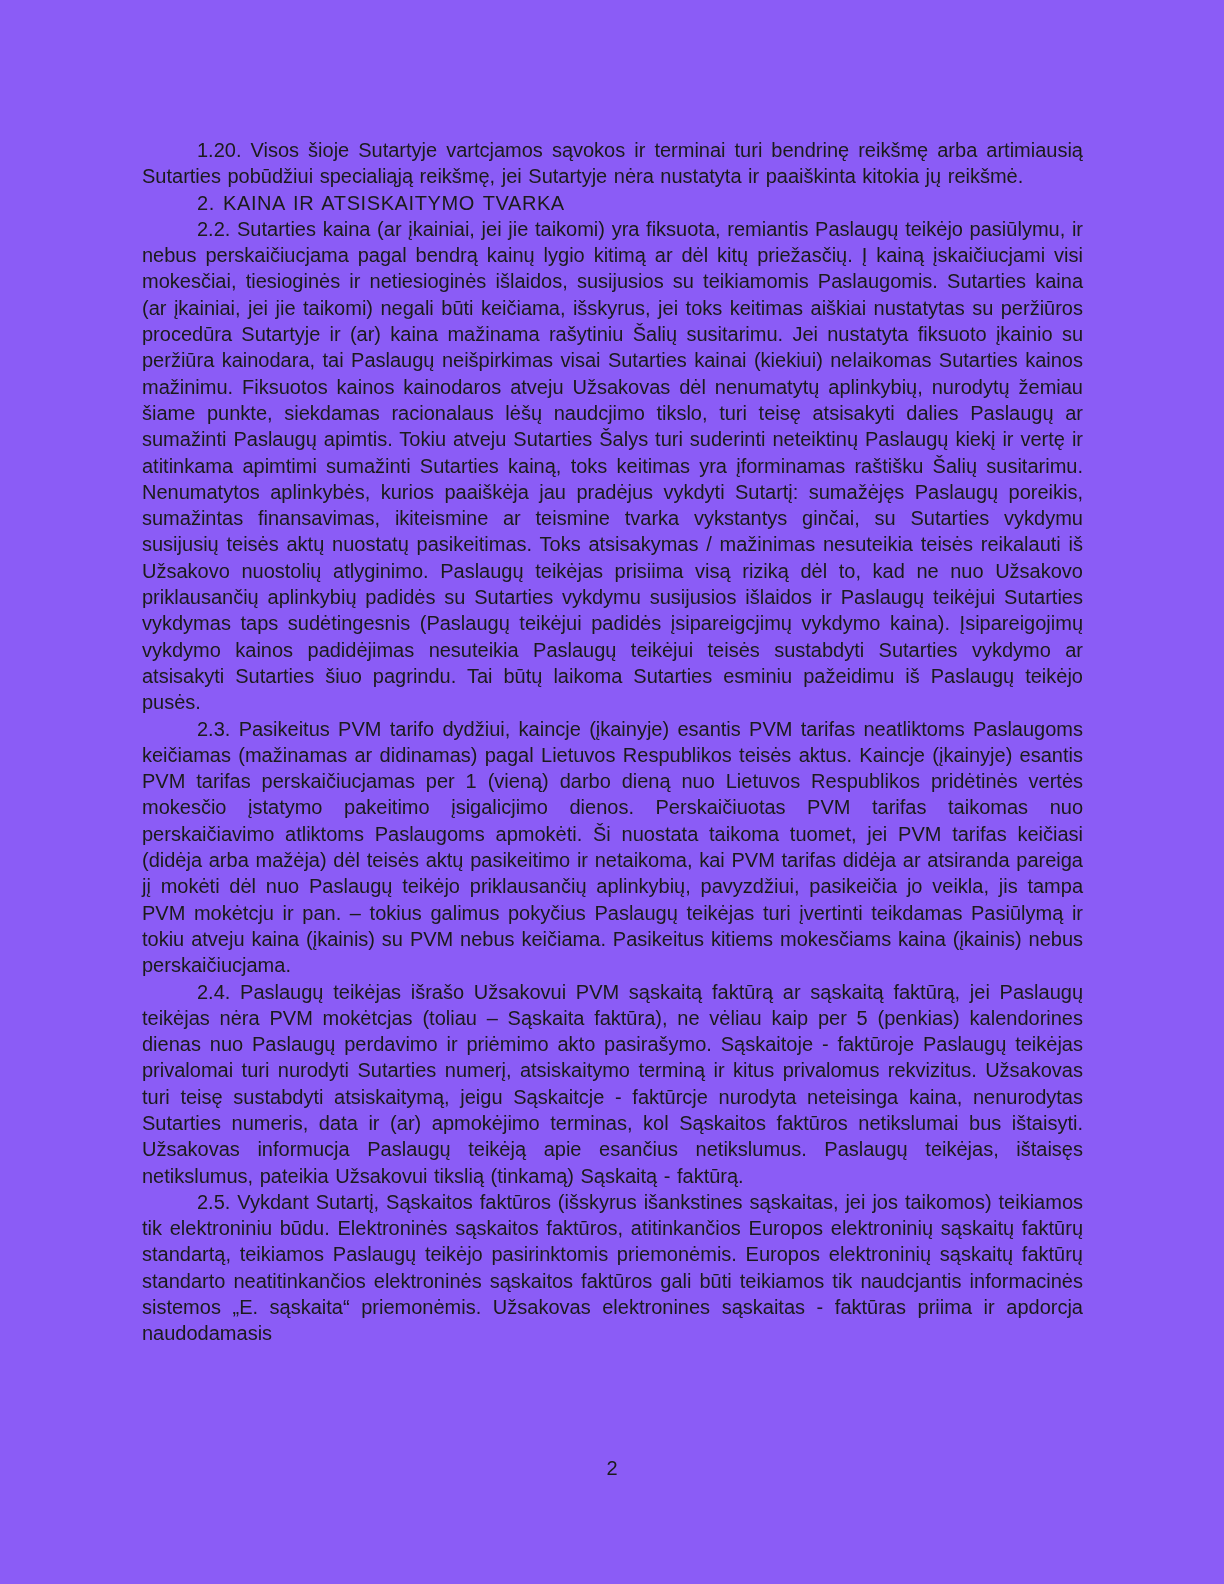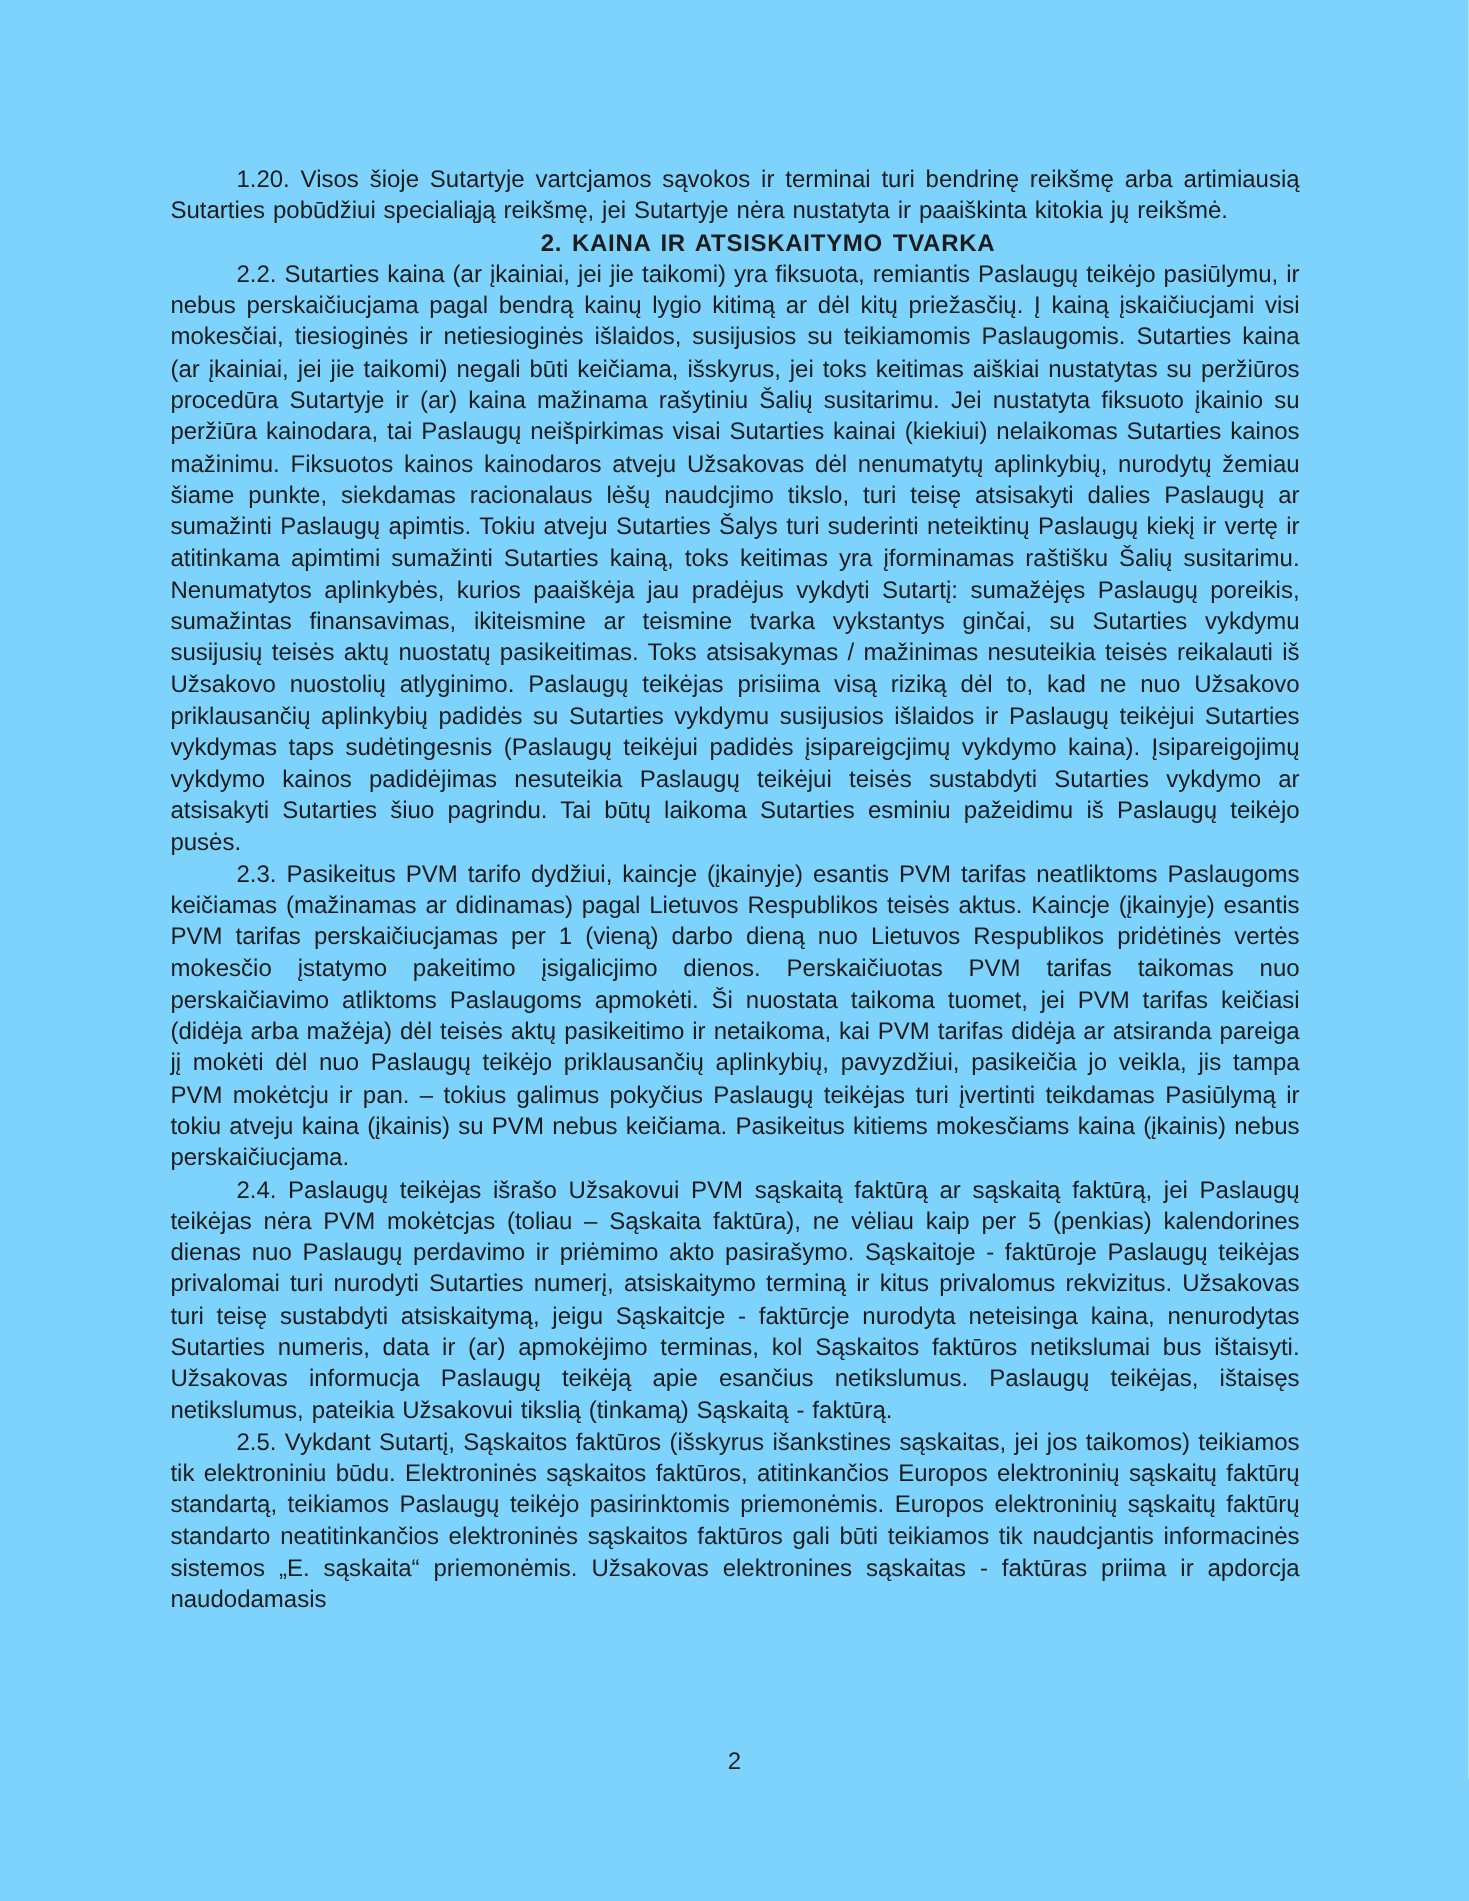--- a/index.html
+++ b/index.html
@@ -12,36 +12,36 @@
     height: 1584px;
     overflow: hidden;
     position: relative;
     font-family: "Liberation Sans", sans-serif;
     color: #1b1b1b;
   }
   .page {
     position: relative;
     width: 1224px;
     height: 1584px;
-    background: #7dd3fc;
+    background: #8b5cf6;
     box-sizing: border-box;
     padding: 137px 141px 0 142px;
   }
   .doc p {
     margin: 0;
     font-size: 20px;
     line-height: 26.3px;
     text-align: justify;
     text-indent: 55px;
     letter-spacing: 0px;
     word-spacing: 1px;
   }
   .doc p.heading {
-    font-weight: bold;
-    text-align: center;
+    font-weight: normal;
+    text-align: left;
     letter-spacing: 0.6px;
     word-spacing: 2px;
   }
   .page-number {
     position: absolute;
     top: 1455px;
     left: 0;
     width: 1224px;
     text-align: center;
     font-size: 20px;

